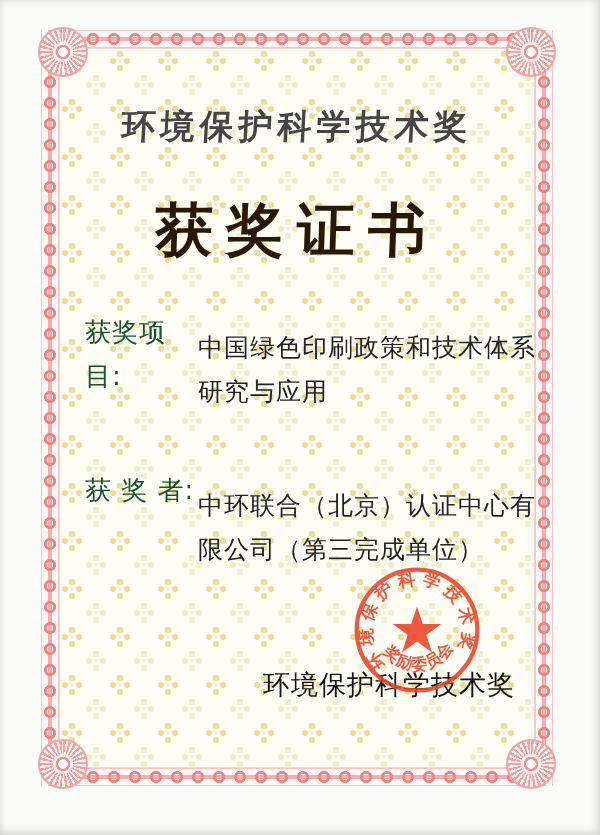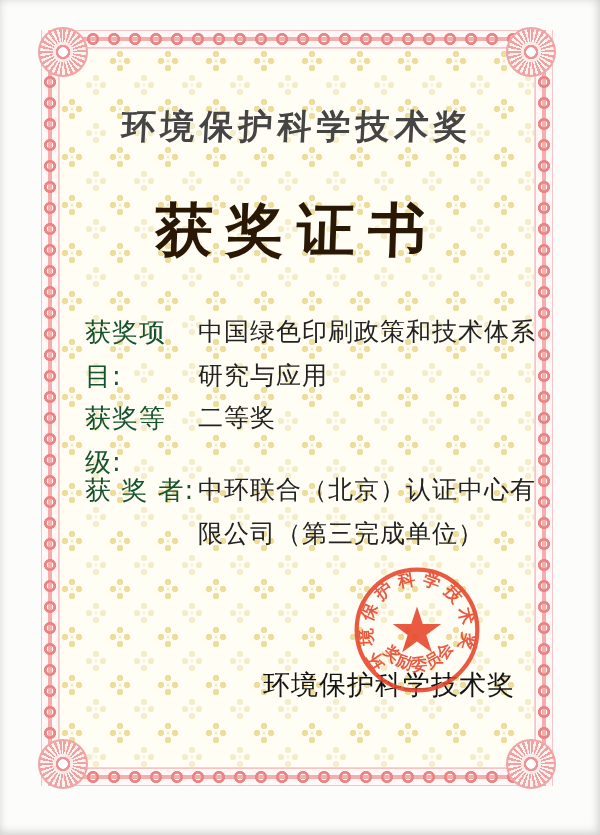--- a/index.html
+++ b/index.html
@@ -80,21 +80,21 @@
     color:#2a1805;transform:skewX(-2deg);
   }
   .row{position:absolute;left:85px;width:460px;line-height:44px;}
   .row .lbl{
     display:inline-block;width:113px;vertical-align:top;
     font-weight:normal;font-size:26px;color:#14532d;letter-spacing:1px;
   }
   .row .val{
     display:inline-block;width:342px;vertical-align:top;
     font-family:"DejaVu Serif","Liberation Serif",serif;
-    font-size:25px;color:#222222;letter-spacing:1px;
+    font-size:25px;color:#222222;letter-spacing:1px;margin-top:16px;
   }
   .row-project{top:310px;}
   .row-grade{top:396px;}
   .row-winner{top:468px;}
   .date{
     position:absolute;top:667px;right:85px;
     font-family:"DejaVu Serif","Liberation Serif",serif;
     font-size:27px;color:#141414;letter-spacing:1px;z-index:2;
   }
   .certno{
@@ -133,23 +133,20 @@
     <div class="rosette rosette-br"></div>
   </div>
 
   <div class="title1">环境保护科学技术奖</div>
   <div class="title2">获奖证书</div>
 
   <div class="row row-project">
     <span class="lbl">获奖项目:</span><span class="val">中国绿色印刷政策和技术体系研究与应用</span>
   </div>
 
-  <div class="row row-grade">
-    <span class="lbl">获奖等级:</span><span class="val">二等奖</span>
-  </div>
 
   <div class="row row-winner">
     <span class="lbl">获 奖 者:</span><span class="val">中环联合（北京）认证中心有限公司（第三完成单位）</span>
   </div>
 
   <div class="date">环境保护科学技术奖</div>
 
   <svg class="seal" viewBox="0 0 140 140">
     <defs>
       <path id="sealTopArc" d="M 42.5 109.3 A 48 48 0 1 1 97.5 109.3" fill="none"></path>

